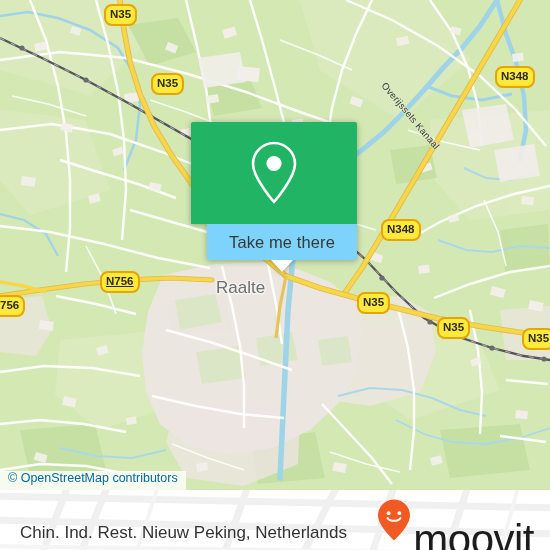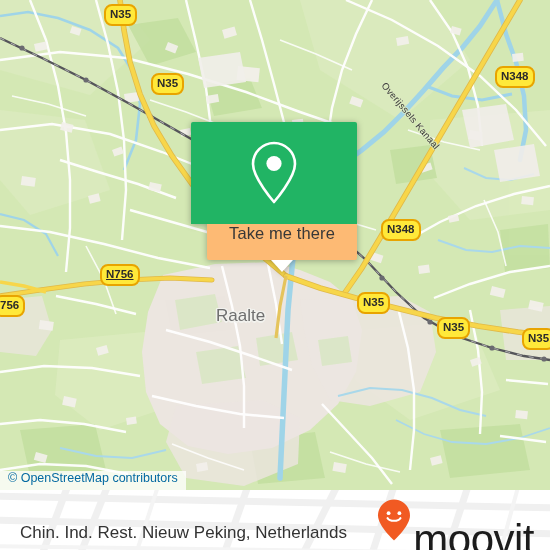--- a/index.html
+++ b/index.html
@@ -87,24 +87,25 @@
   }
   #popup-head {
     background: #21b464;
     height: 102px;
     border-radius: 2px 2px 0 0;
     display: flex;
     align-items: center;
     justify-content: center;
   }
   #popup-foot {
-    background: #fdba74;
+    background: #7dd3fc;
     height: 36px;
     border-radius: 0 0 2px 2px;
     display: flex;
+    align-items: center;
     justify-content: center;
     position: relative;
     margin-left: 16px;
   }
   #popup-foot-label {
     color: #383838;
     font-size: 16.5px;
     font-family: "Liberation Sans", sans-serif;
     letter-spacing: 0.1px;
   }
@@ -376,29 +377,29 @@
                  L478,326 L518,332 L550,336" stroke="#e0b948" stroke-width="5.6" fill="none" stroke-linecap="round"></path>
         <path d="M286,276 L320,288 L356,298 L396,308 L436,318
                  L478,326 L518,332 L550,336" stroke="#f7d64a" stroke-width="4" fill="none" stroke-linecap="round"></path>
 
         <path d="M286,276 L280,306 L276,338" stroke="#e5c45c" stroke-width="3.2" fill="none"></path>
 
         <path d="M0,282 L24,286 L46,292" stroke="#f7d64a" stroke-width="3.4" fill="none"></path>
       </g>
     </svg>
 
-    <div class="place-label" style="left:216px; top:278px;margin-top:28px;">Raalte</div>
+    <div class="place-label" style="left:216px; top:278px;">Raalte</div>
 
     <div class="water-label" style="left:388px; top:80px; transform: rotate(50deg); transform-origin: left top;">Overijssels Kanaal</div>
 
     <div class="shield" style="left:104px; top:4px;">N35</div>
     <div class="shield" style="left:151px; top:73px;">N35</div>
     <div class="shield" style="left:495px; top:66px;">N348</div>
     <div class="shield" style="left:381px; top:219px;">N348</div>
-    <div class="shield" style="left:100px; top:264px;text-decoration:underline;">N756</div>
+    <div class="shield" style="left:100px; top:271px;text-decoration:underline;">N756</div>
     <div class="shield" style="left:-6px;  top:295px;">756</div>
     <div class="shield" style="left:357px; top:292px;">N35</div>
     <div class="shield" style="left:437px; top:317px;">N35</div>
     <div class="shield" style="left:522px; top:328px;">N35</div>
 
     <div id="popup">
       <div id="popup-head">
         <svg width="54" height="66" viewBox="0 0 54 66">
           <path d="M27 3 C15.4 3 6 12.4 6 24 C6 38 27 62 27 62 C27 62 48 38 48 24
                    C48 12.4 38.6 3 27 3 Z" fill="none" stroke="#ffffff" stroke-width="2.6" stroke-linejoin="round"></path>

